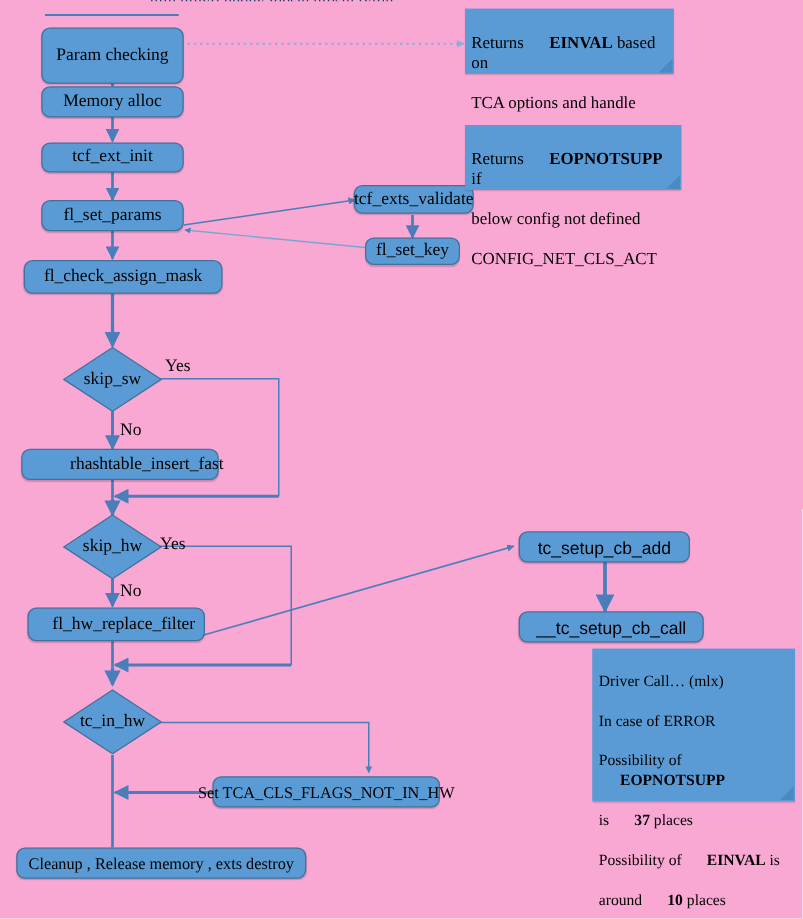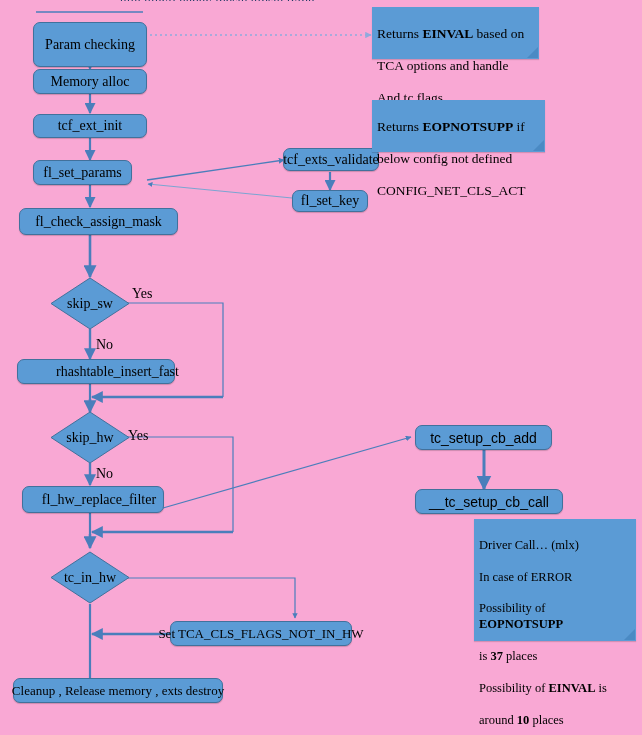--- a/index.html
+++ b/index.html
@@ -74,21 +74,21 @@
     background: #5B9BD5;
     border: 1px solid #5B9BD5;
     color: #000000;
     font-family: "Liberation Serif", serif;
     font-size: 13.5px;
     line-height: 1.18;
     padding: 2px 4px 3px 4px;
     white-space: pre-line;
     box-shadow: 0 1px 1px rgba(0,0,0,0.15);
   }
-  .callout b { font-weight: bold; }
+  .callout b { font-weight: bold; margin-left: 17px; }
   .callout .fold {
     position: absolute;
     right: 0;
     bottom: 0;
     width: 0;
     height: 0;
     border-left: 11px solid transparent;
     border-bottom: 11px solid #4a8ac4;
   }
   .edge-label {
@@ -186,21 +186,21 @@
   </div>
 
   <div class="node" style="left:33px; top:69px; width:114px; height:25px;">
     <span>Memory alloc</span>
   </div>
 
   <div class="node" style="left:33px; top:114px; width:114px; height:24px;">
     <span>tcf_ext_init</span>
   </div>
 
-  <div class="node" style="left:33px; top:160px; width:99px; height:25px;">
+  <div class="node" style="left:33px; top:160px; width:114px; height:25px;">
     <span>fl_set_params</span>
   </div>
 
   <div class="node" style="left:19px; top:208px; width:159px; height:27px;">
     <span>fl_check_assign_mask</span>
   </div>
 
   <div class="node" style="left:283px; top:148px; width:96px; height:23px;">
     <span>tcf_exts_validate</span>
   </div>
@@ -222,21 +222,21 @@
   </div>
 
   <div class="node sans" style="left:415px; top:489px; width:148px; height:25px;">
     <span>__tc_setup_cb_call</span>
   </div>
 
   <div class="node" style="left:170px; top:621px; width:182px; height:25px; font-size:13px;">
     <span>Set TCA_CLS_FLAGS_NOT_IN_HW</span>
   </div>
 
-  <div class="node" style="left:13px; top:678px; width:210px; height:25px; font-size:13px;">
+  <div class="node" style="left:13px; top:678px; width:232px; height:25px; font-size:13px;">
     <span>Cleanup , Release memory , exts destroy</span>
   </div>
 
   <div class="diamond" style="left:50px; top:277px; width:80px; height:53px;">
     <svg class="shape" viewBox="0 0 80 53">
       <polygon points="40,1 79,26.5 40,52 1,26.5" fill="#5B9BD5" stroke="#41719C" stroke-width="1"></polygon>
     </svg>
     <span class="dlabel">skip_sw</span>
   </div>
 

